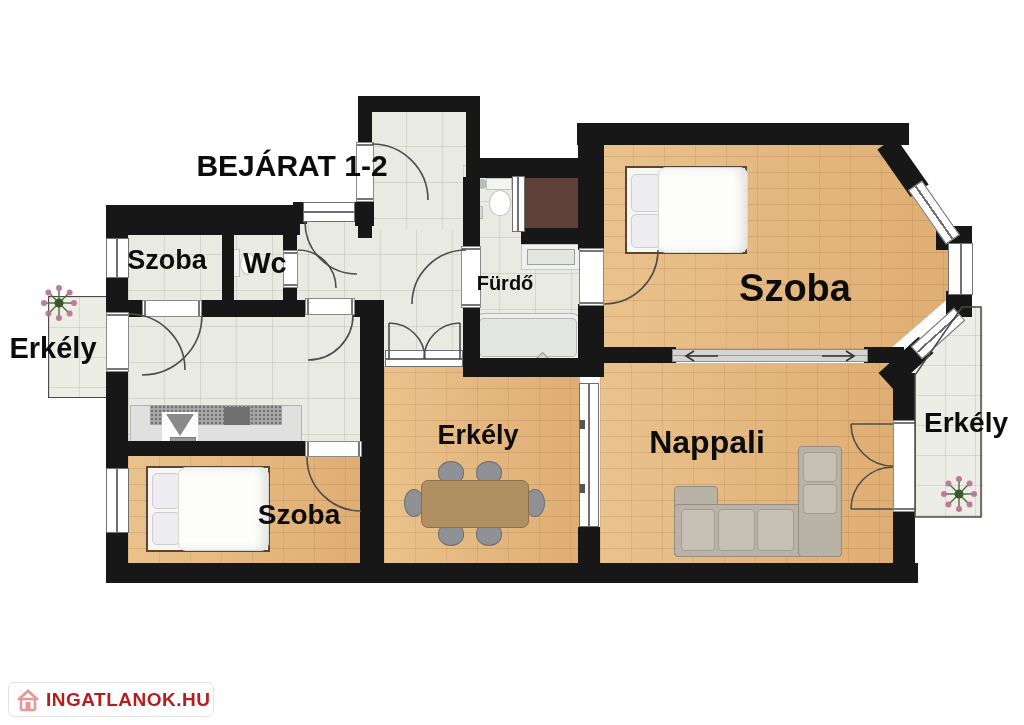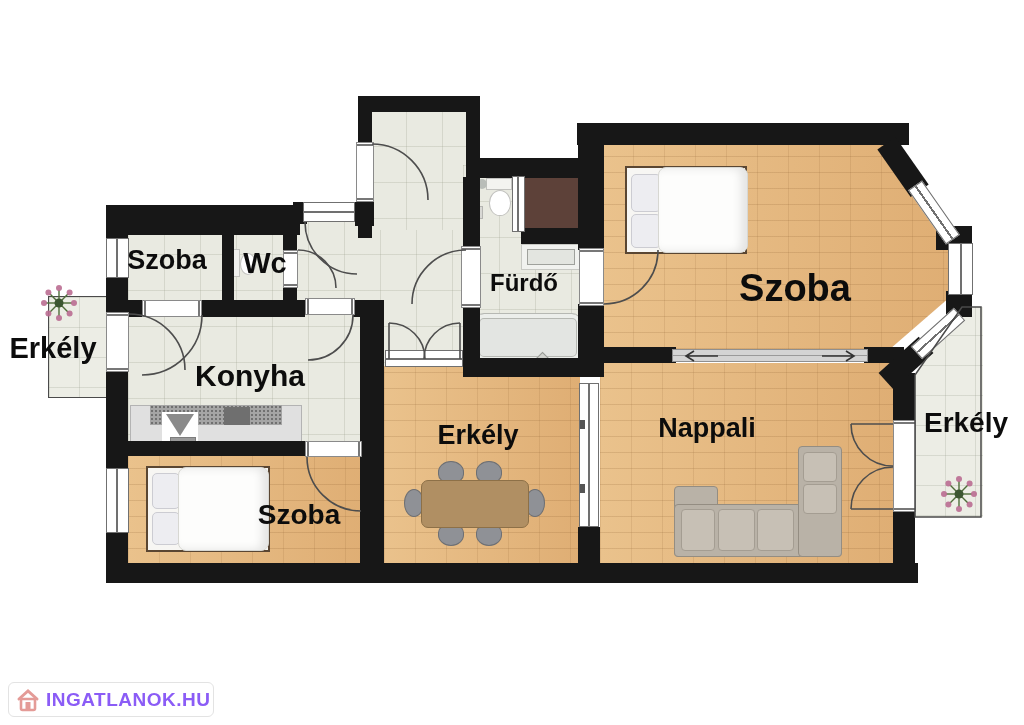--- a/index.html
+++ b/index.html
@@ -28,21 +28,21 @@
         background:linear-gradient(90deg,transparent calc(50% - 1px),#707070 calc(50% - 1px),
         #707070 calc(50% + 1px),transparent calc(50% + 1px)),#fff;}
   .winh{position:absolute;border:1px solid #707070;box-sizing:border-box;
         background:linear-gradient(0deg,transparent calc(50% - 1px),#707070 calc(50% - 1px),
         #707070 calc(50% + 1px),transparent calc(50% + 1px)),#fff;}
   .room-label{position:absolute;transform:translate(-50%,-50%);font-weight:bold;color:#0c0c0c;
         white-space:nowrap;letter-spacing:0px;}
   .furn{position:absolute;box-sizing:border-box;}
   #watermark{position:absolute;left:8px;top:682px;width:204px;height:33px;background:#fff;
         border:1px solid #e3e3e3;border-radius:6px;display:flex;align-items:center;}
-  #watermark .wm-text{font-weight:bold;font-size:19px;color:#8b5cf6;letter-spacing:.5px;margin-left:6px;}
+  #watermark .wm-text{font-weight:bold;font-size:19px;color:#b91c1c;letter-spacing:.5px;margin-left:6px;}
   svg.overlay{position:absolute;left:0;top:0;pointer-events:none;}
 </style>
 </head>
 <body>
 
 <div id="plan">
 
   <div class="tile" style="left:128px;top:218px;width:340px;height:242px;"></div>
   <div class="tile" style="left:370px;top:110px;width:98px;height:120px;"></div>
   <div class="tile" style="left:463px;top:165px;width:140px;height:200px;"></div>
@@ -227,29 +227,29 @@
         <circle cx="-10.6" cy="10.6" r="3"></circle>
           <circle cx="-15" cy="0" r="3"></circle>
           <circle cx="-10.6" cy="-10.6" r="3"></circle>
         <circle cx="0" cy="-15" r="3"></circle>
           <circle cx="10.6" cy="-10.6" r="3"></circle>
       </g>
       <circle cx="0" cy="0" r="4.5" fill="#3c5631"></circle>
     </g>
   </svg>
 
+  <div class="room-label" style="left:292px;top:166px;font-size:30px;">BEJÁRAT 1-2</div>
   <div class="room-label" style="left:167px;top:260px;font-size:27px;">Szoba</div>
   <div class="room-label" style="left:265px;top:263px;font-size:29px;">Wc</div>
-  <div class="room-label" style="left:524px;top:283px;font-size:24px;">Fürdő</div>
+  <div class="room-label" style="left:505px;top:283px;font-size:20px;">Fürdő</div>
   <div class="room-label" style="left:795px;top:288px;font-size:38px;">Szoba</div>
   <div class="room-label" style="left:53px;top:348px;font-size:29px;">Erkély</div>
-  <div class="room-label" style="left:250px;top:376px;font-size:30px;">Konyha</div>
   <div class="room-label" style="left:299px;top:515px;font-size:28px;">Szoba</div>
   <div class="room-label" style="left:478px;top:435px;font-size:27px;">Erkély</div>
-  <div class="room-label" style="left:707px;top:428px;font-size:27px;">Nappali</div>
+  <div class="room-label" style="left:707px;top:442px;font-size:32px;">Nappali</div>
   <div class="room-label" style="left:966px;top:423px;font-size:28px;">Erkély</div>
 
   <div id="watermark">
     <svg width="24" height="24" viewBox="0 0 24 24" style="margin-left:7px;">
       <path d="M3,11 L12,3 L21,11" fill="none" stroke="#e49b97" stroke-width="3" stroke-linecap="round"></path>
       <rect x="5" y="11" width="14" height="11" rx="1.5" fill="none" stroke="#e49b97" stroke-width="2.6"></rect>
       <rect x="9.5" y="14" width="5" height="8" fill="#e49b97"></rect>
     </svg>
     <span class="wm-text">INGATLANOK.HU</span>
   </div>

